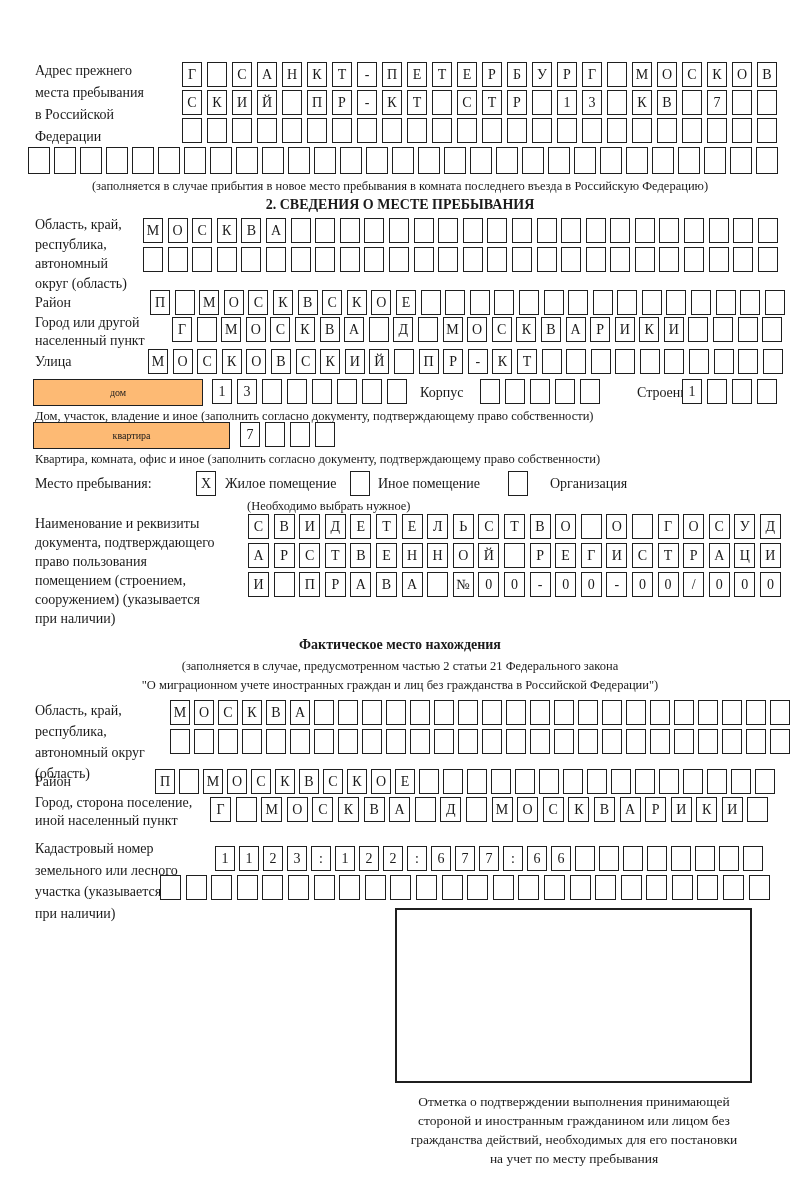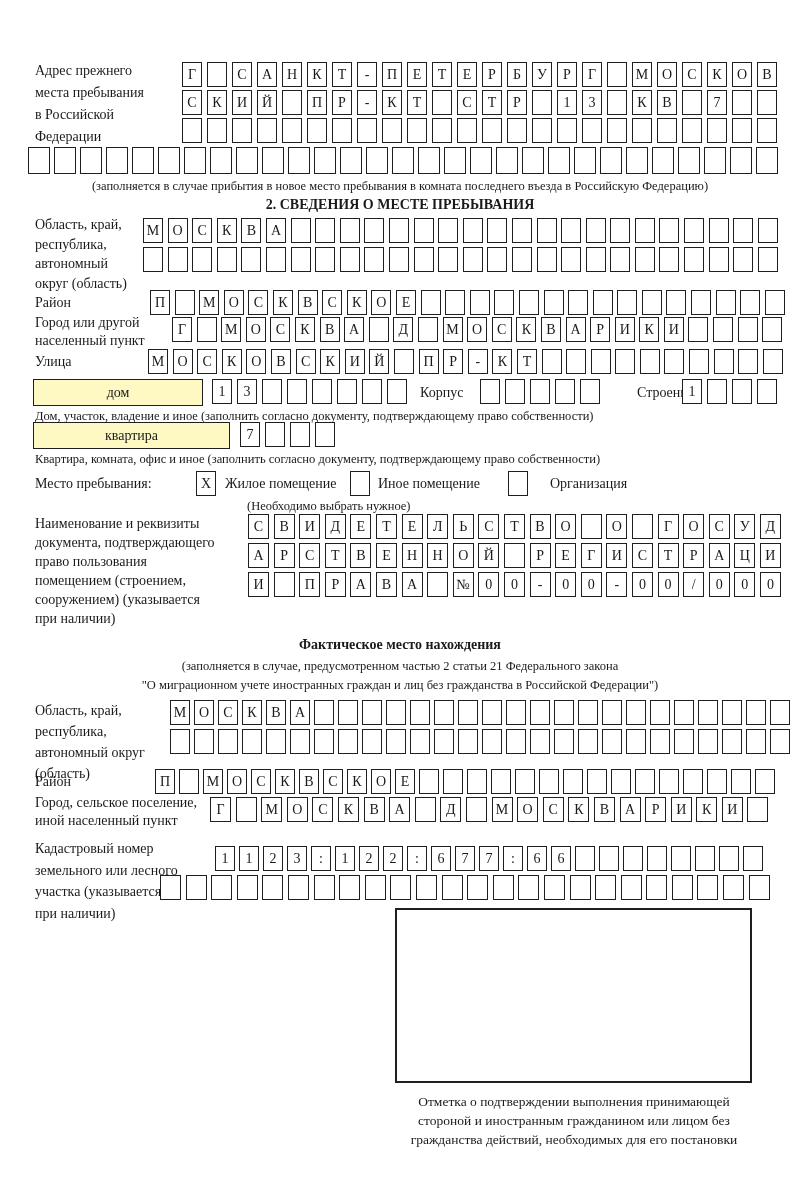--- a/index.html
+++ b/index.html
@@ -14,21 +14,21 @@
   .cells { display:flex; }
   .cell { flex:0 0 auto; width:20px; height:25px; margin-right:4.6px;
           border:1.8px solid #1f1f1f; background:#fff;
           display:flex; align-items:center; justify-content:center;
           font-size:14px; line-height:1; }
   .cells.p25 .cell { margin-right:5px; }
   .cells.p24 .cell { margin-right:4px; }
   .cells.doc .cell { width:21px; margin-right:4.6px; }
   .cells.wide .cell { width:22px; height:27px; margin-right:4px; }
   .wbox { border:1.8px solid #1f1f1f; height:27px; display:flex; align-items:center;
-          justify-content:center; font-size:14px; background:#fef9c3; }
+          justify-content:center; font-size:10px; background:#fdba74; }
   .checkbox { width:20px; height:25px; border:1.8px solid #1f1f1f; display:flex;
               align-items:center; justify-content:center; font-size:14px; background:#fff; }
   .stampbox { border:2px solid #1f1f1f; background:#fff; }
 </style>
 </head>
 <body>
 
 <div class="page">
 
 
@@ -527,21 +527,21 @@
       <span class="cell"></span>
       <span class="cell"></span>
       <span class="cell"></span>
       <span class="cell"></span>
       <span class="cell"></span>
       <span class="cell"></span>
       <span class="cell"></span>
     </div>
 
   <div class="abs lbl" style="left:35px; top:794px; width:185px; line-height:17.5px;">
-    <div>Город, сельское поселение,</div>
+    <div>Город, сторона поселение,</div>
     <div>иной населенный пункт</div>
   </div>
   <div class="abs cells doc" style="left:210px; top:797px;">
       <span class="cell">Г</span>
       <span class="cell"></span>
       <span class="cell">М</span>
       <span class="cell">О</span>
       <span class="cell">С</span>
       <span class="cell">К</span>
       <span class="cell">В</span>
@@ -618,15 +618,16 @@
       <span class="cell"></span>
       <span class="cell"></span>
       <span class="cell"></span>
     </div>
 
   <div class="abs stampbox" style="left:395px; top:908px; width:357px; height:175px;"></div>
   <div class="abs" style="left:380px; top:1092px; width:388px; text-align:center; font-size:13.5px; line-height:19px;">
     <div>Отметка о подтверждении выполнения принимающей</div>
     <div>стороной и иностранным гражданином или лицом без</div>
     <div>гражданства действий, необходимых для его постановки</div>
+    <div>на учет по месту пребывания</div>
   </div>
 
 </div>
 
 </body></html>

